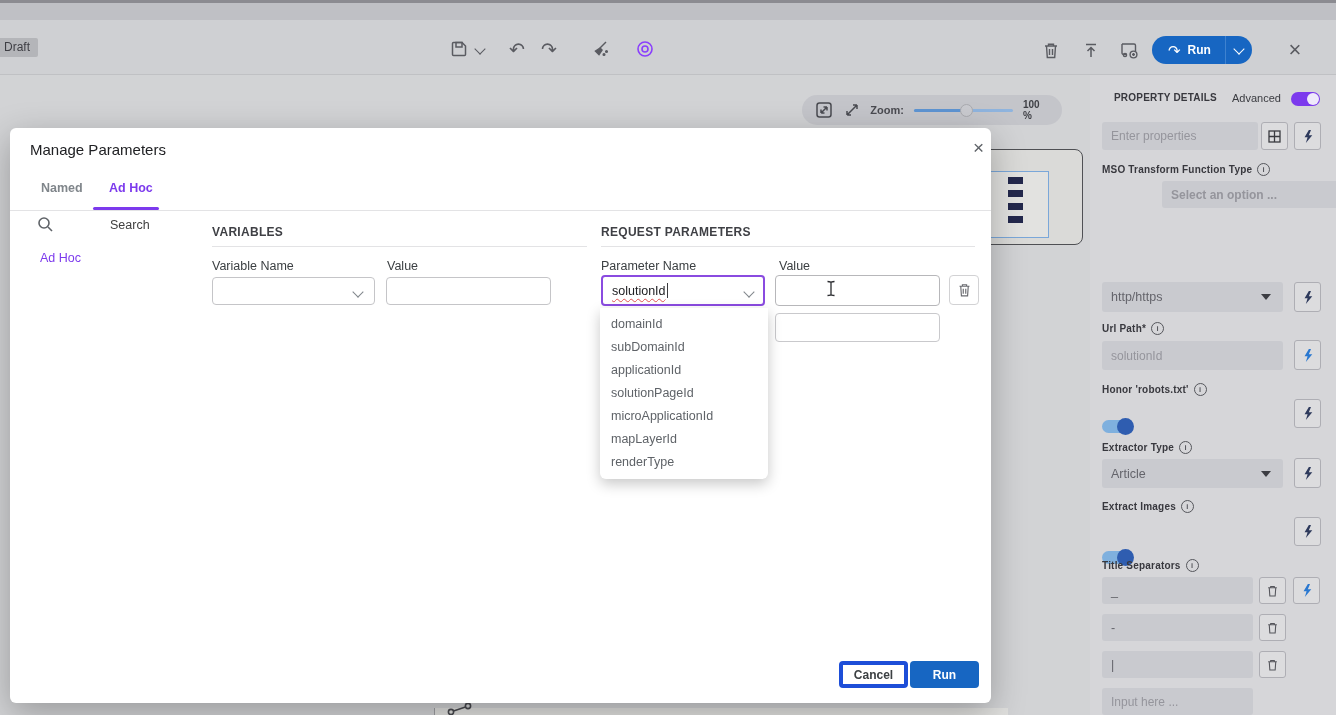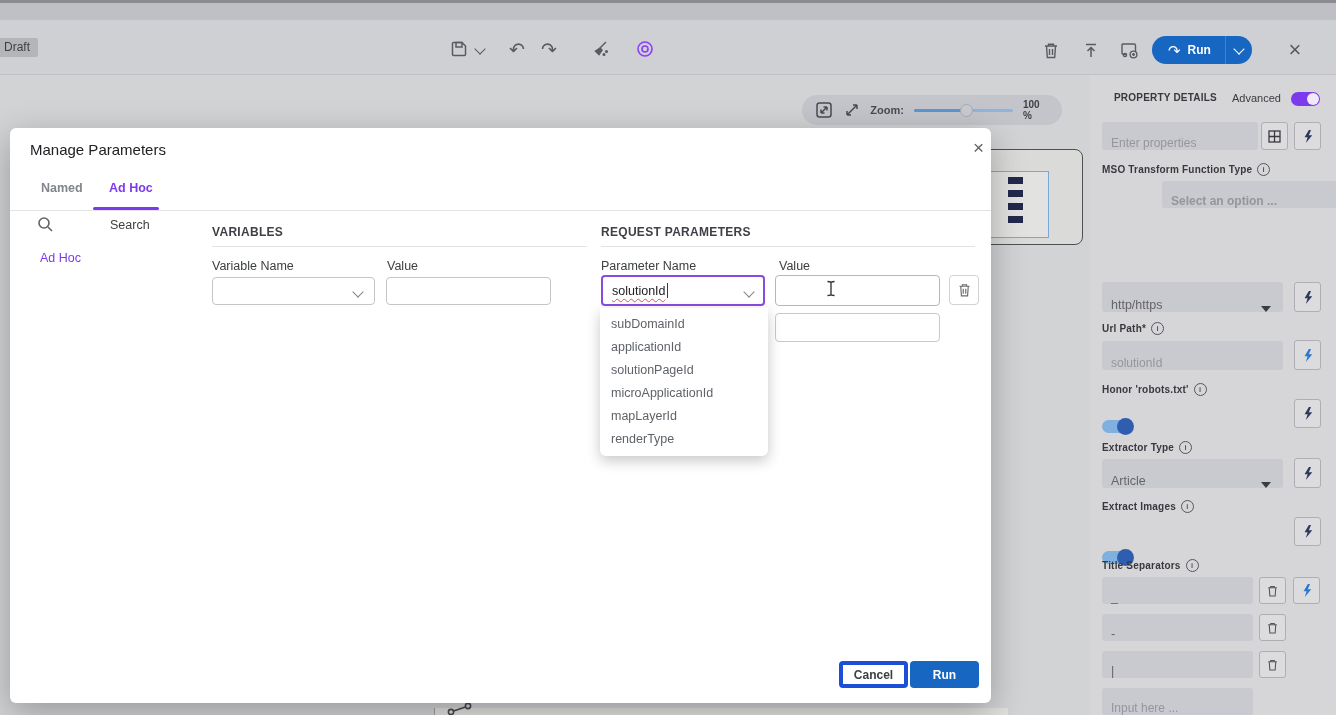--- a/index.html
+++ b/index.html
@@ -39,21 +39,21 @@
   #zoom-val{font-size:10px;font-weight:bold;color:#3e3f45;}
   #canvas-node{left:950px;top:149px;width:133px;height:96px;background:#dadad8;border:1.5px solid #4f5054;border-radius:8px;box-sizing:border-box;}
   #canvas-node-inner{position:absolute;left:36px;top:21px;width:62px;height:67px;border:1.5px solid #7aa7d9;background:#e2e2e0;box-sizing:border-box;}
   .nbar{position:absolute;width:15px;height:7px;background:#23284c;left:20px;}
   #bottom-node{left:434px;top:708px;width:574px;height:7px;background:#e0e0de;border-left:1px solid #9d9ea2;box-sizing:border-box;}
   #link-glyph{left:447px;top:701px;color:#4a4b50;}
   
   #sidebar{left:1090px;top:75px;width:246px;height:640px;background:#d6d6d9;z-index:1;}
   .sb-lbl{font-size:10px;font-weight:bold;color:#38383e;letter-spacing:.2px;display:flex;align-items:center;gap:5px;}
   .info-i{width:11px;height:11px;border:1px solid #55565c;border-radius:50%;font-size:7.5px;font-weight:bold;color:#55565c;display:inline-flex;align-items:center;justify-content:center;font-style:normal;}
-  .gin{background:#c9cacf;border-radius:3px;font-size:12px;color:#95959c;display:flex;align-items:flex-end;padding:0 9px;box-sizing:border-box;}
+  .gin{background:#c9cacf;border-radius:3px;font-size:12px;color:#95959c;display:flex;align-items:center;padding:0 9px;box-sizing:border-box;}
   .gin.darker{color:#64646b;font-size:12.5px;}
   .sq-btn{border:1px solid #aeaeb4;border-radius:3px;background:rgba(255,255,255,.15);display:flex;align-items:center;justify-content:center;box-sizing:border-box;}
   .tri-down{width:0;height:0;border-left:5px solid transparent;border-right:5px solid transparent;border-top:6px solid #3c3d43;}
   .toggle{border-radius:8px;position:relative;}
   .knob{position:absolute;border-radius:50%;}
   #ds-band{left:1090px;top:231px;width:246px;height:24px;background:#c5c6d1;display:flex;align-items:center;gap:8px;padding-left:14px;box-sizing:border-box;}
   #ds-band .cap{width:0;height:0;border-left:4.5px solid transparent;border-right:4.5px solid transparent;border-top:5.5px solid #2b2c32;}
   #ds-band .ds-title{font-size:12px;font-weight:bold;color:#26272d;}
   
   #overlay-modal{left:10px;top:128px;width:981px;height:575px;background:#fff;border-radius:6px;box-shadow:0 10px 35px rgba(0,0,0,.28);z-index:10;}
@@ -381,20 +381,23 @@
   </span>
   <div class="del-btn" style="left:939px;top:147px;width:30px;height:30px;">
     <svg width="15" height="16" viewBox="0 0 18 19" fill="none" stroke="#6a6b70" stroke-width="1.4">
         <path d="M3 5 h12 M6.5 5 V3.2 h5 V5 M4.5 5 l0.8 11.5 h7.4 L13.5 5 M7.5 8 v6 M10.5 8 v6"></path>
       </svg>
   </div>
   <div class="fld" style="left:765px;top:185px;width:165px;height:29px;border-color:#c9c9cc;"></div>
 
   <div class="abs" id="dropdown">
 
+      <div class="dd-item">
+        <span>domainId</span>
+      </div>
 
       <div class="dd-item">
         <span>subDomainId</span>
       </div>
 
 
       <div class="dd-item">
         <span>applicationId</span>
       </div>
 

